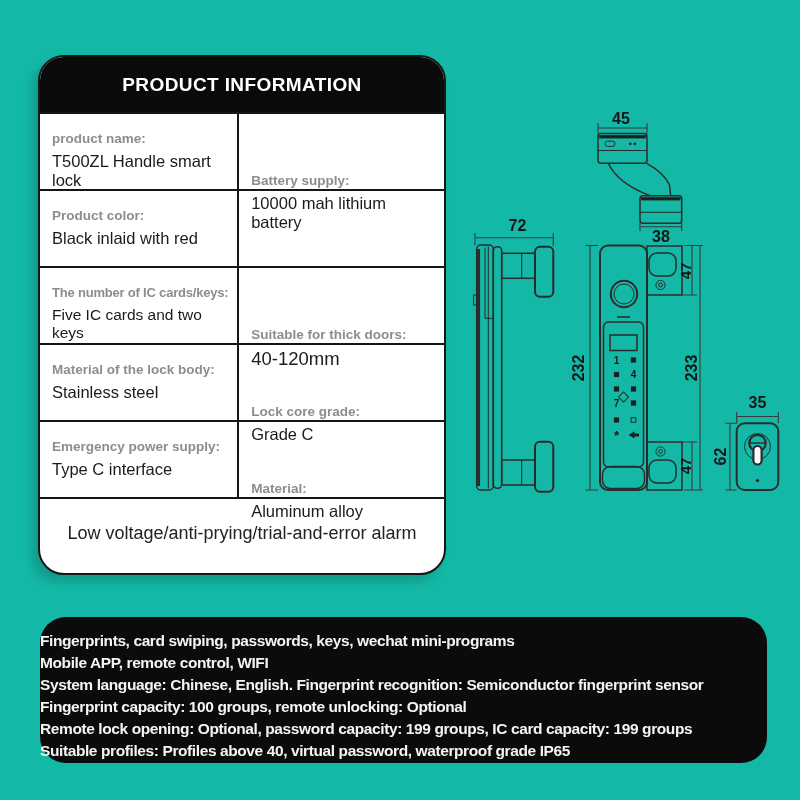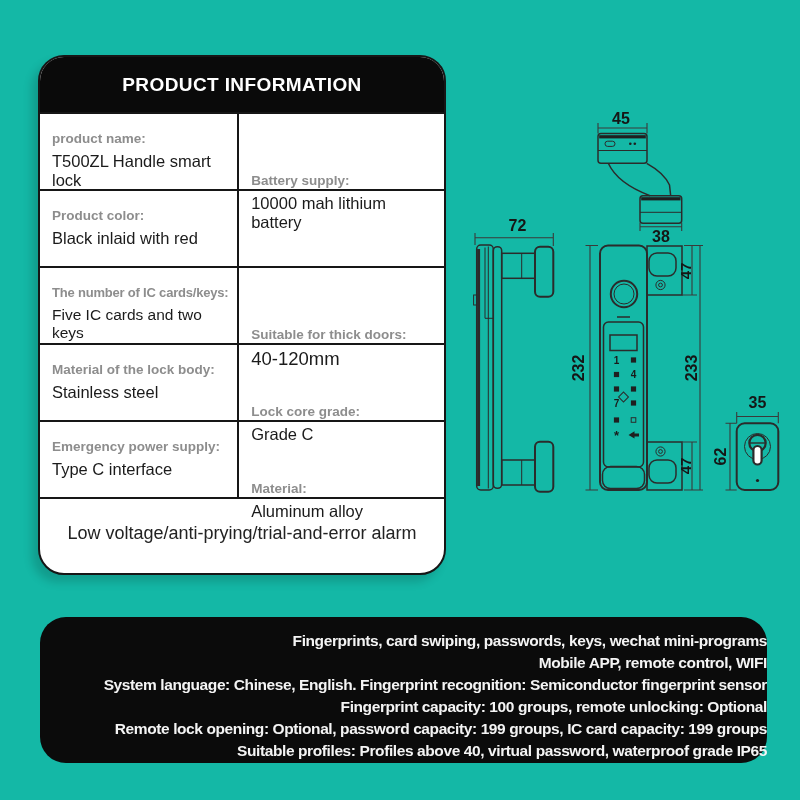--- a/index.html
+++ b/index.html
@@ -31,21 +31,21 @@
   .v-tight{font-size:15.5px;}
   .v-big{font-size:18.5px;}
   .spec-footer{
     flex:1;border-top:2px solid #161616;display:flex;align-items:center;justify-content:center;
     font-size:18px;color:#222;padding-bottom:6px;
   }
   
   .features{
     position:absolute;left:40px;top:617px;width:727px;height:146px;box-sizing:border-box;
     background:#0b0b0b;border-radius:26px;color:#f4f4f4;
-    padding-top:13px;text-align:right;
+    padding-top:13px;text-align:left;
   }
   .feature-line{
     height:22px;line-height:22px;font-size:15.5px;font-weight:600;
     letter-spacing:-.4px;white-space:nowrap;overflow:hidden;
   }
   
   #diagram{position:absolute;left:440px;top:95px;}
   .ln{fill:none;stroke:#2b2b2b;stroke-width:1.5;}
   .ln2{stroke-width:2;}
   .thin{stroke-width:1;}

